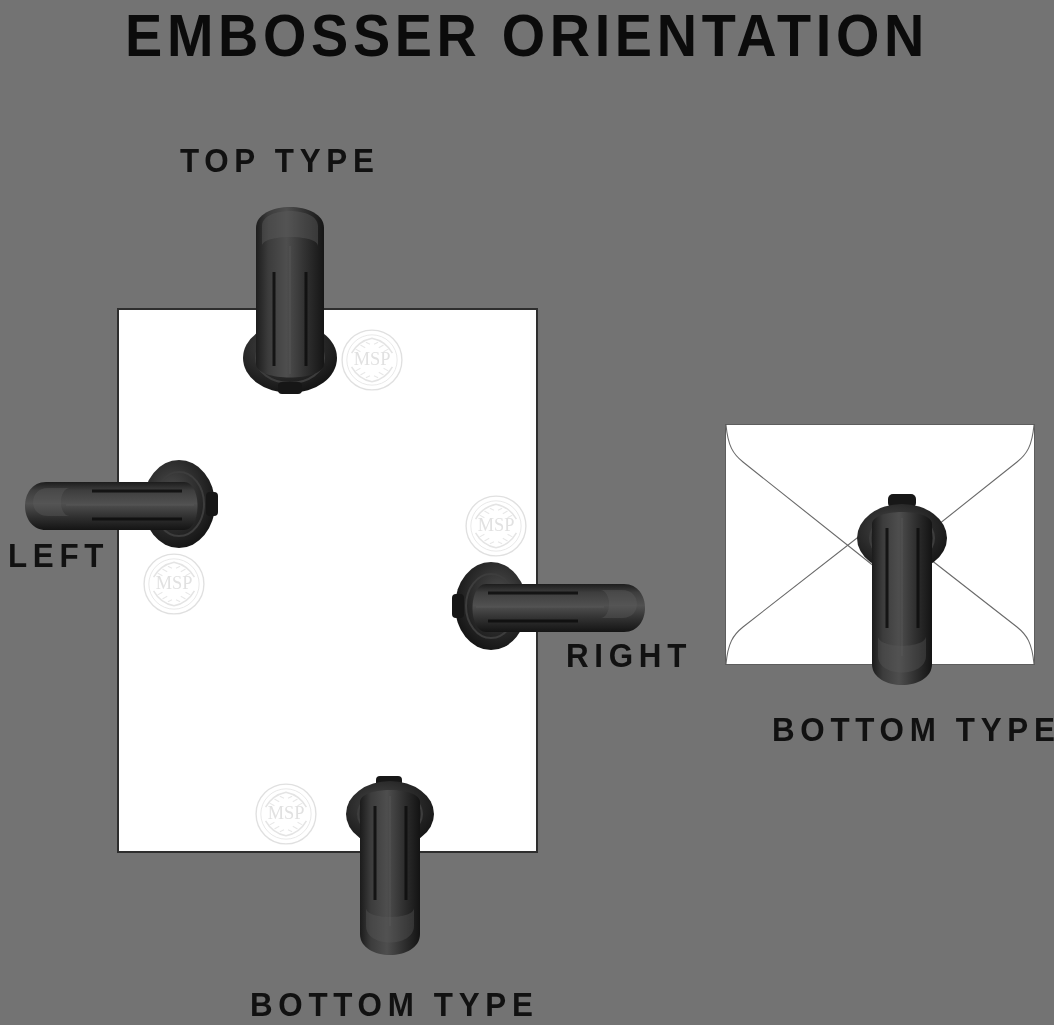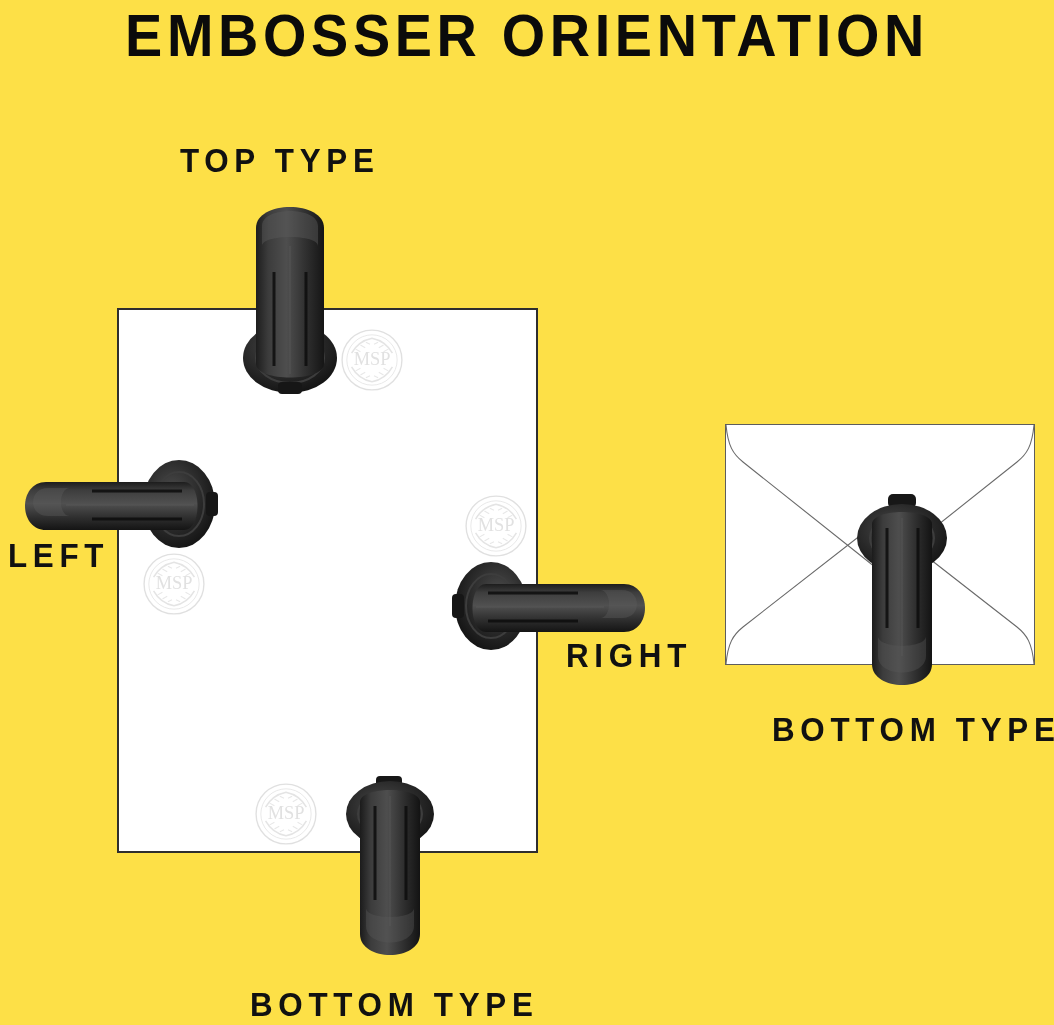--- a/index.html
+++ b/index.html
@@ -9,21 +9,21 @@
     background: #ffffff;
   }
   body {
     font-family: "Liberation Sans", sans-serif;
     -webkit-font-smoothing: antialiased;
   }
   #stage {
     position: relative;
     width: 1054px;
     height: 1025px;
-    background: #fde047;
+    background: #737373;
     overflow: hidden;
   }
 
   
   .title {
     position: absolute;
     left: 0;
     top: 4px;
     width: 1054px;
     text-align: center;

